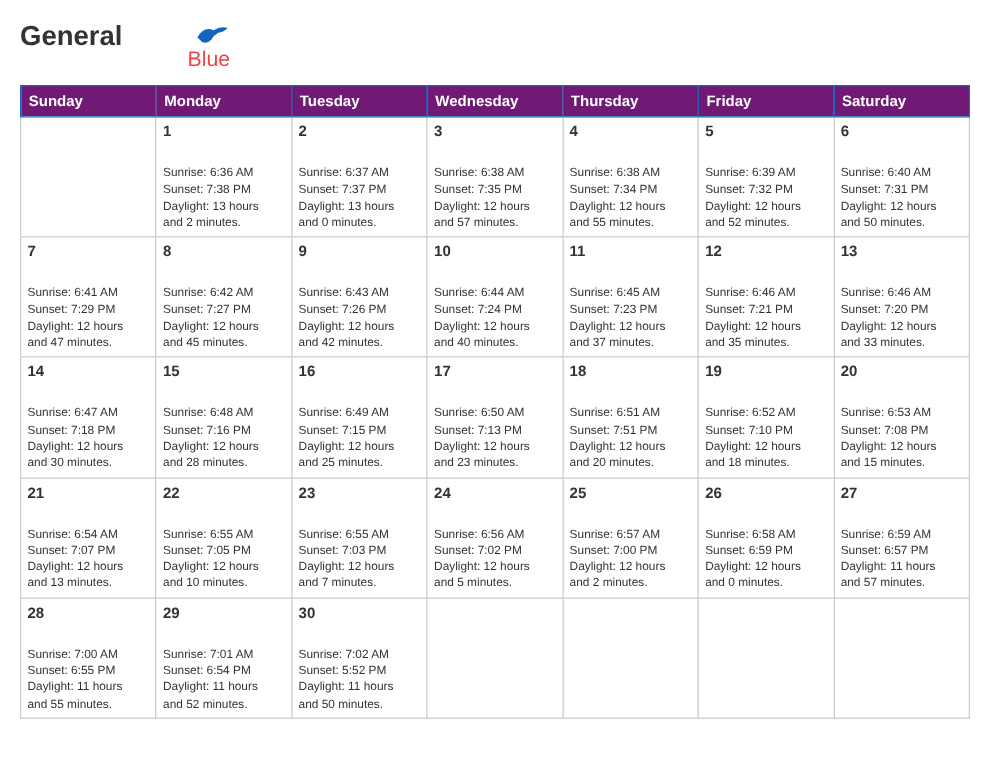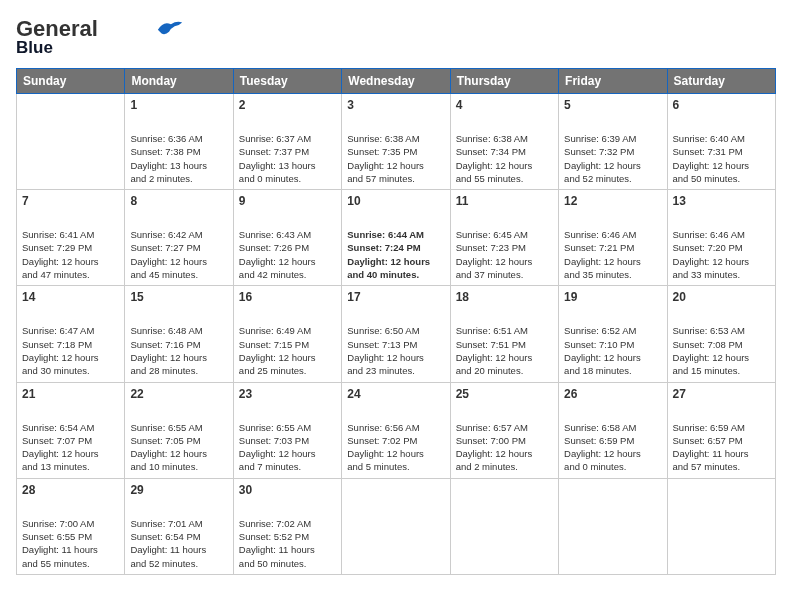--- a/index.html
+++ b/index.html
@@ -38,21 +38,21 @@
     .location-title {
       font-size: 14px;
       color: #555;
     }
     .calendar {
       width: 100%;
       border-collapse: collapse;
       border: 1px solid #ccc;
     }
     .calendar th {
-      background-color: #737373;
+      background-color: #701a75;
       color: #fff;
       font-size: 12px;
       font-weight: bold;
       padding: 5px 6px;
       border: 1px solid #1565c0;
       text-align: left;
     }
     .calendar td {
       border: 1px solid #ccc;
       vertical-align: top;
@@ -86,21 +86,21 @@
 
 <div class="header-area">
   <div class="logo">
     <div style="display:flex;align-items:center;">
       <div>
         <div style="font-size:22px;font-weight:bold;color:#333;line-height:1.15;">General
           <svg class="logo-bird" viewBox="0 0 30 20" width="28" height="20" style="vertical-align:middle;display:inline-block;">
             <path d="M2,12 Q8,2 16,6 Q22,2 28,4 Q24,8 20,8 Q16,10 14,14 Q10,18 6,16 Z" fill="#1565c0"></path>
           </svg>
         </div>
-        <div style="font-size:17px;font-weight:bold;color:#0f172a;line-height:1.1;margin-top:-2px;">Blue</div>
+        <div style="font-size:17px;font-weight:normal;color:#ef4444;line-height:1.1;margin-top:-2px;text-align:right;">Blue</div>
       </div>
     </div>
   </div>
 </div>
 
 <table class="calendar">
   <thead>
     <tr>
     <th>Sunday</th>
         <th>Monday</th>
@@ -174,21 +174,21 @@
         </td>
         <td>
           <span class="day-number">9</span>
           <div class="day-info" style="white-space: pre-line;">Sunrise: 6:43 AM
 Sunset: 7:26 PM
 Daylight: 12 hours
 and 42 minutes.</div>
         </td>
         <td>
           <span class="day-number">10</span>
-          <div class="day-info" style="white-space: pre-line; font-weight: bold;">Sunrise: 6:44 AM
+          <div class="day-info" style="white-space: pre-line;">Sunrise: 6:44 AM
 Sunset: 7:24 PM
 Daylight: 12 hours
 and 40 minutes.</div>
         </td>
         <td>
           <span class="day-number">11</span>
           <div class="day-info" style="white-space: pre-line;">Sunrise: 6:45 AM
 Sunset: 7:23 PM
 Daylight: 12 hours
 and 37 minutes.</div>

